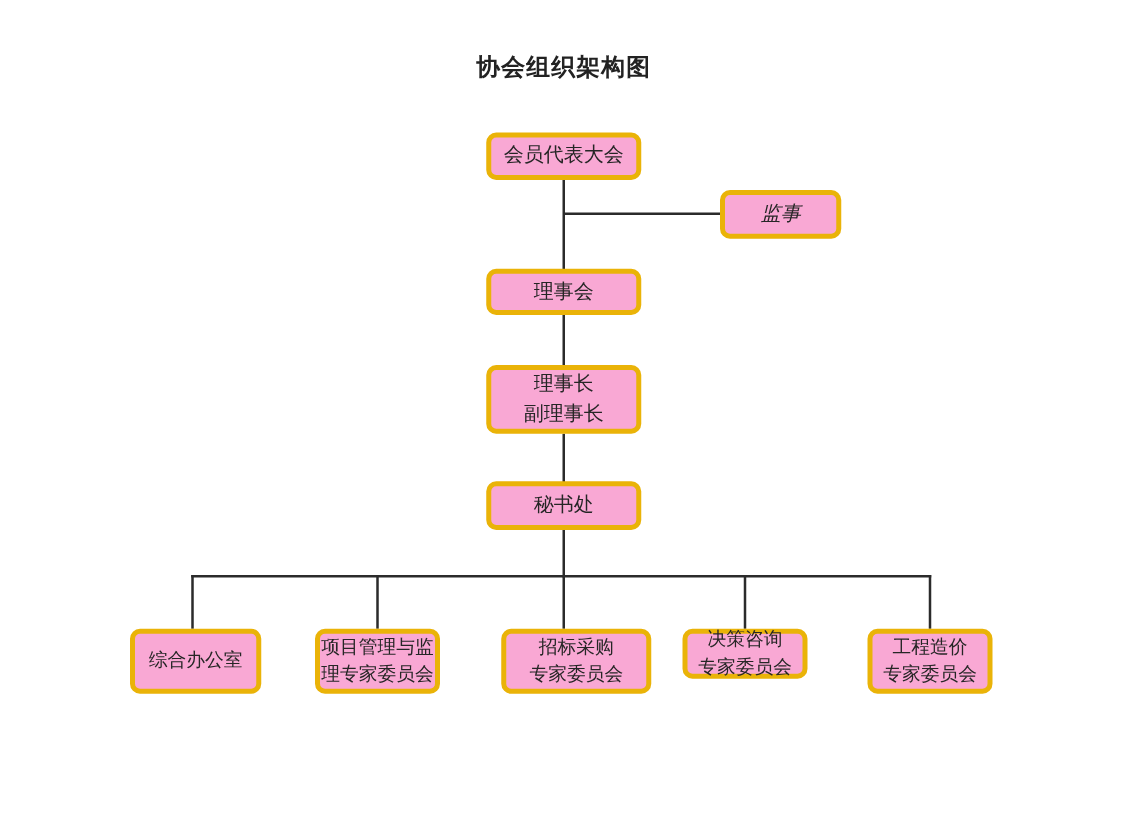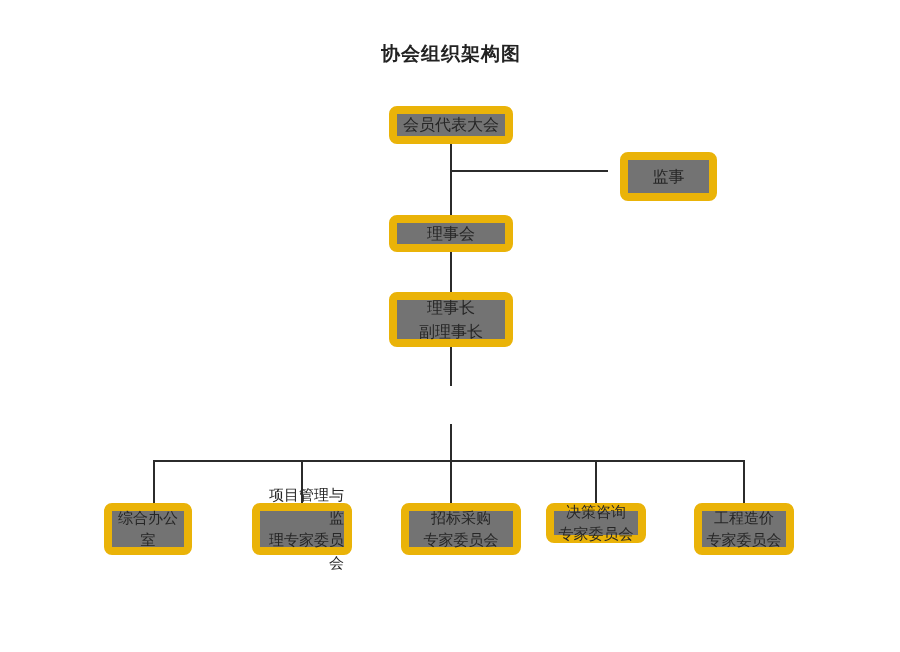--- a/index.html
+++ b/index.html
@@ -18,42 +18,42 @@
     width: 902px;
     text-align: center;
     font-size: 19px;
     font-weight: bold;
     color: #222222;
     letter-spacing: 1px;
   }
   .node {
     position: absolute;
     box-sizing: border-box;
-    border: 8px solid #eab308;
+    border: 4px solid #eab308;
     border-radius: 8px;
-    background: #737373;
+    background: #f9a8d4;
     display: flex;
     align-items: center;
     justify-content: center;
     text-align: center;
     color: #262626;
     font-size: 16px;
     line-height: 1.5;
     white-space: pre-line;
   }
   .node.small { font-size: 15px; line-height: 1.5; }
   .line { position: absolute; background: #2b2b2b; }
 
   
   #n-member-congress { left: 389px; top: 106px; width: 124px; height: 38px; }
-  #n-supervisor      { left: 620px; top: 152px; width: 97px;  height: 49px; }
+  #n-supervisor      { left: 576px; top: 152px; width: 97px;  height: 39px; font-style: italic; }
   #n-council         { left: 389px; top: 215px; width: 124px; height: 37px; }
   #n-chairman        { left: 389px; top: 292px; width: 124px; height: 55px; }
   #n-secretariat     { left: 389px; top: 385px; width: 124px; height: 39px; }
-  #n-general-office  { left: 104px; top: 503px; width: 88px; height: 52px; }
+  #n-general-office  { left: 104px; top: 503px; width: 105px; height: 52px; }
   #n-project-comm    { left: 252px; top: 503px; width: 100px; height: 52px; text-align: right; }
   #n-bidding-comm    { left: 401px; top: 503px; width: 120px; height: 52px; }
   #n-consulting-comm { left: 546px; top: 503px; width: 100px; height: 40px; }
   #n-cost-comm       { left: 694px; top: 503px; width: 100px; height: 52px; }
 
   
   #c-spine-1   { left: 450px; top: 144px; width: 2px;   height: 72px; }
   #c-supervisor-branch { left: 451px; top: 170px; width: 157px; height: 2px; }
   #c-spine-2   { left: 450px; top: 252px; width: 2px;   height: 41px; }
   #c-spine-3   { left: 450px; top: 347px; width: 2px;   height: 39px; }
@@ -86,20 +86,21 @@
 
   <div class="node" id="n-member-congress">会员代表大会</div>
 
   <div class="node" id="n-supervisor">监事</div>
 
   <div class="node" id="n-council">理事会</div>
 
   <div class="node" id="n-chairman">理事长
 副理事长</div>
 
+  <div class="node" id="n-secretariat">秘书处</div>
 
   <div class="node small" id="n-general-office">综合办公室</div>
 
   <div class="node small" id="n-project-comm">项目管理与监
 理专家委员会</div>
 
   <div class="node small" id="n-bidding-comm">招标采购
 专家委员会</div>
 
   <div class="node small" id="n-consulting-comm">决策咨询

